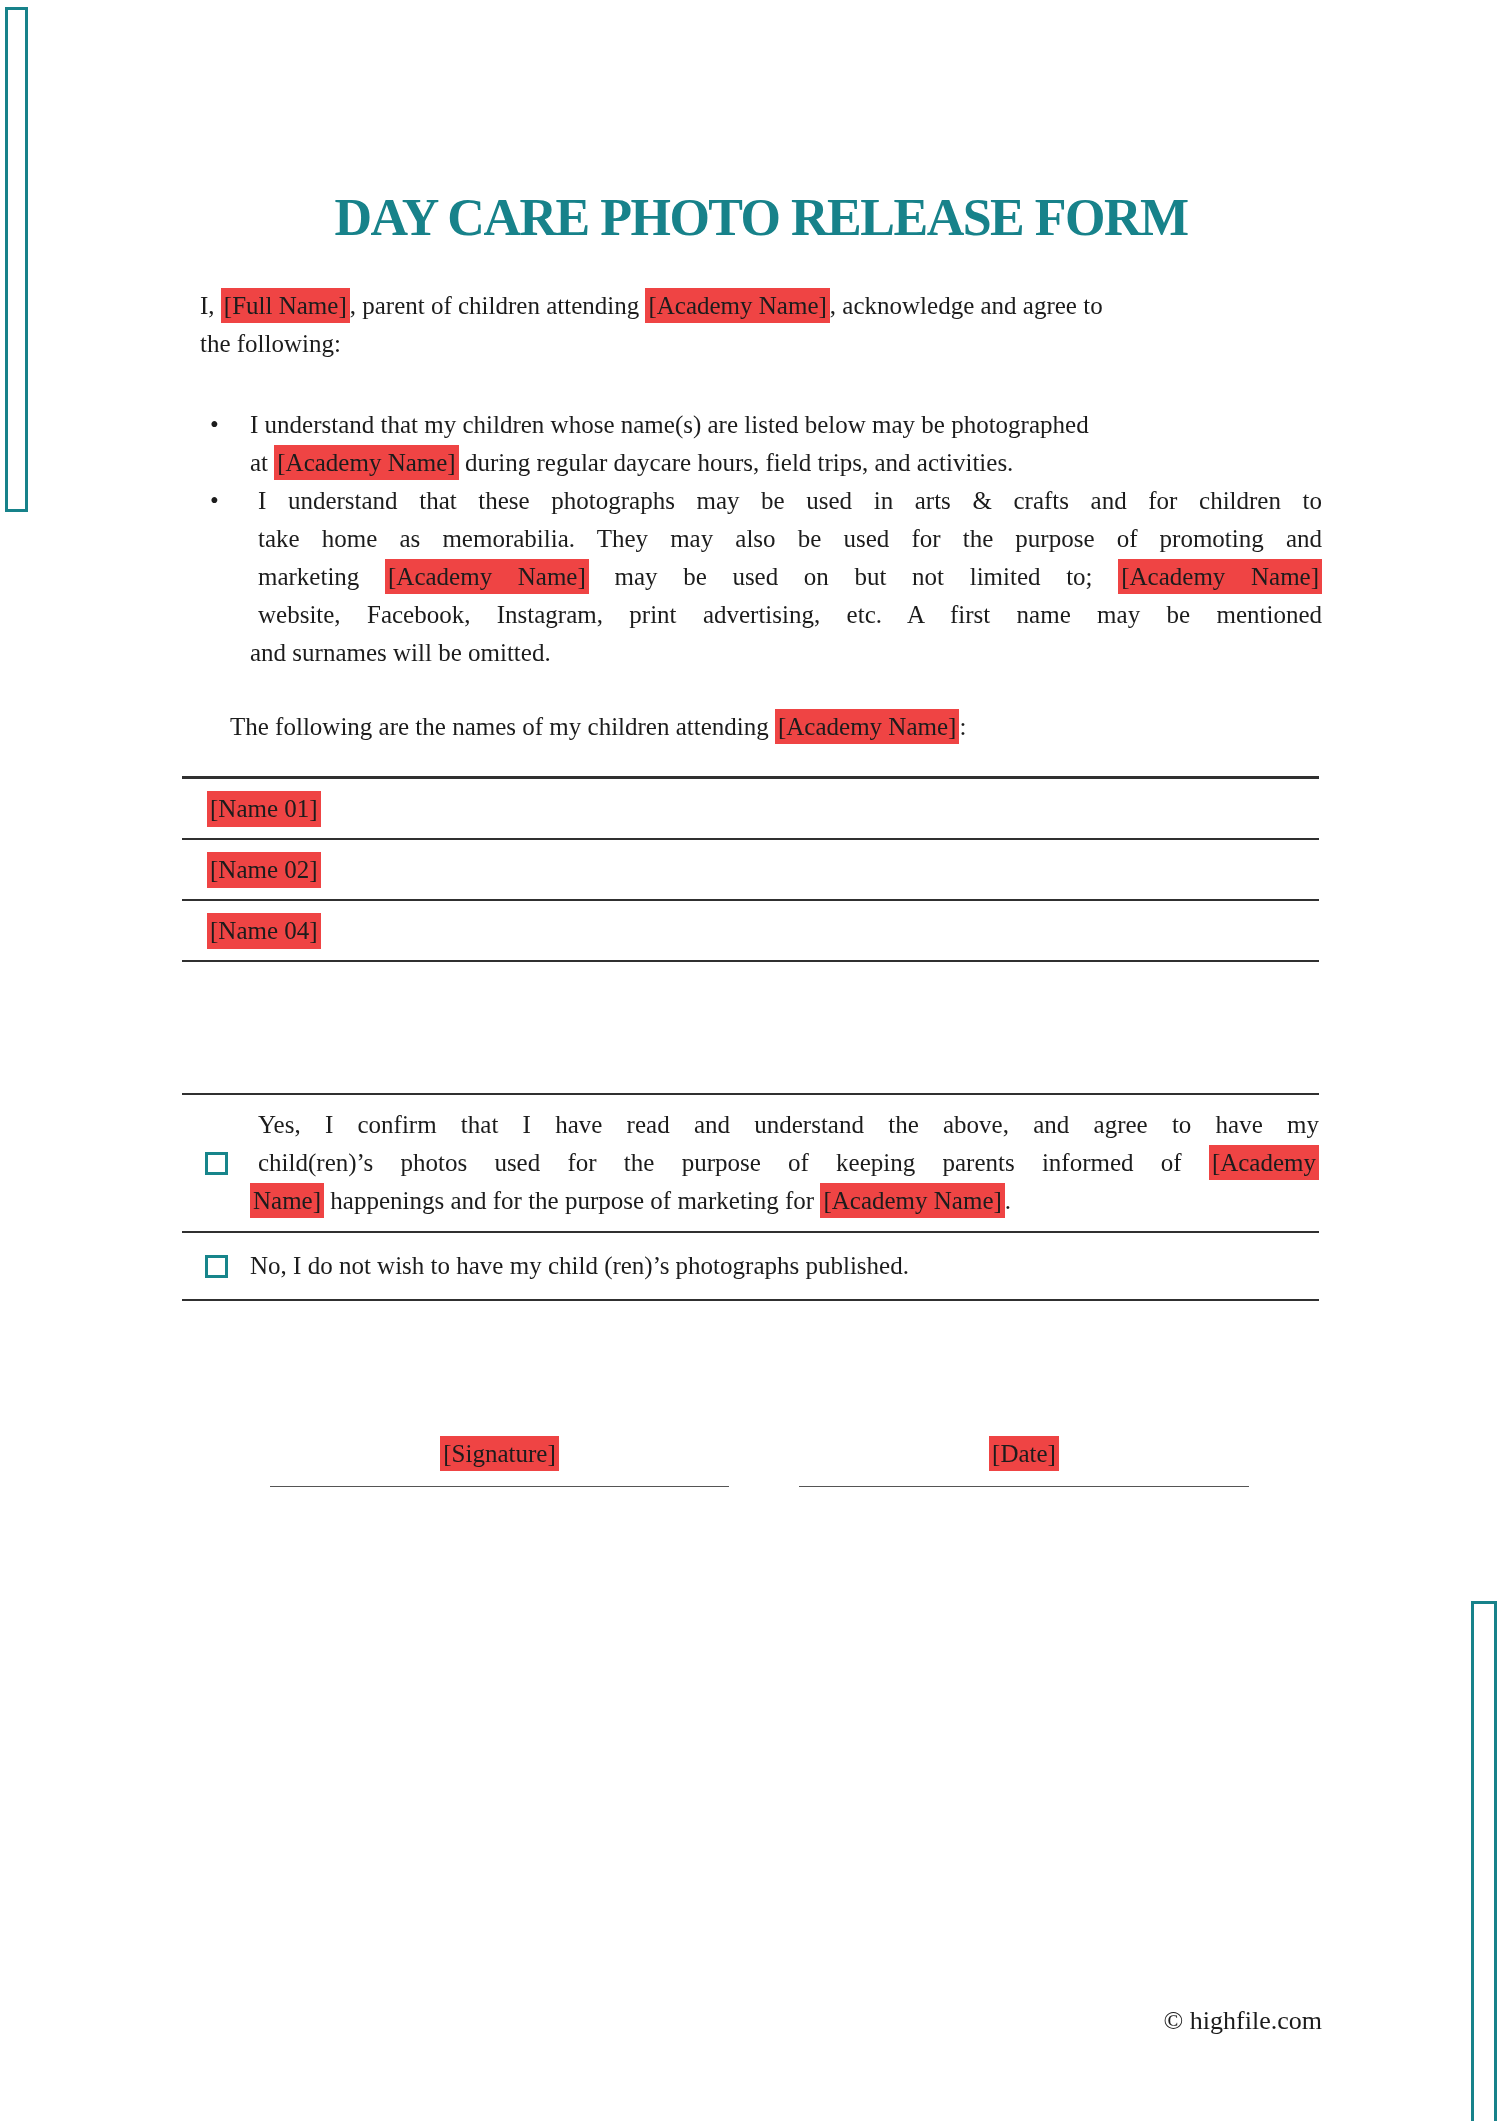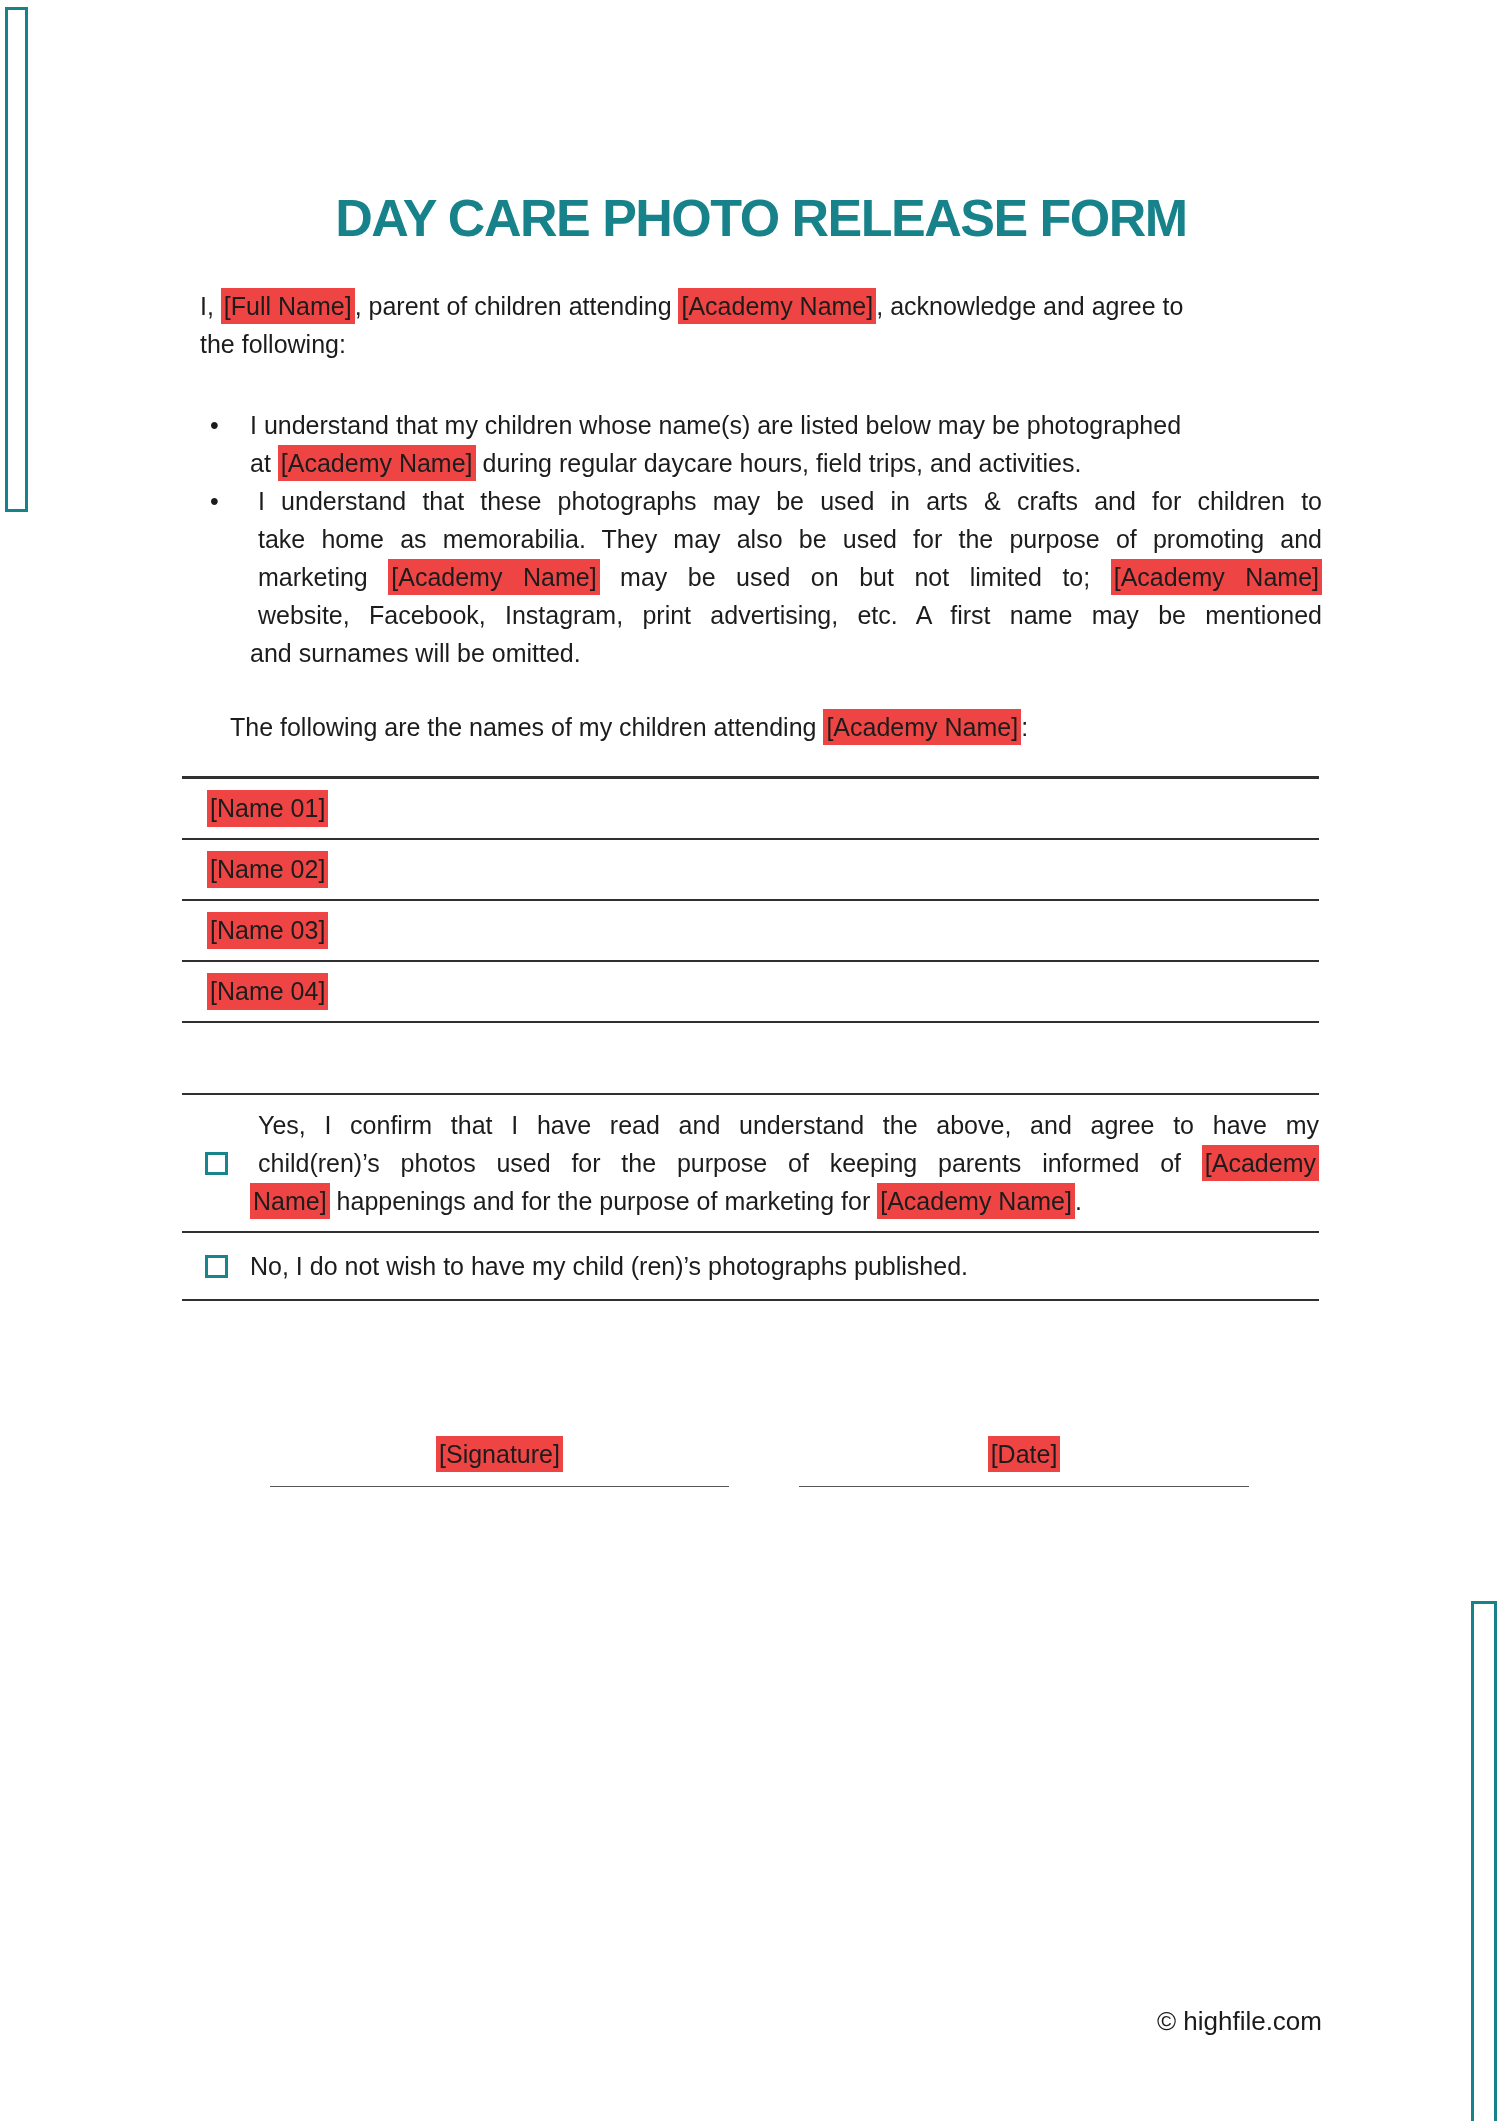--- a/index.html
+++ b/index.html
@@ -2,21 +2,21 @@
 <html><head>
 <meta charset="utf-8">
 <style>
   * { margin:0; padding:0; box-sizing:border-box; }
   html,body { background:#ffffff; }
   .page {
     position:relative;
     width:1500px; height:2121px;
     background:#ffffff;
     overflow:hidden;
-    font-family:Liberation Sans, sans-serif;
+    font-family:Liberation Serif, serif;
     color:#1c1c1c;
   }
   
   .accent-bar { position:absolute; border:3px solid #17828a; background:#ffffff; }
   .accent-left  { left:5px;  top:7px;    width:23px; height:505px; }
   .accent-right { left:1471px; top:1601px; width:26px; height:540px; }
 
   .title {
     position:absolute; left:200px; top:188px; width:1122px;
     text-align:center;
@@ -118,23 +118,20 @@
   <div class="names-intro copy"><span>The following are the names of my children attending </span><span class="hl">[Academy Name]</span><span>:</span></div>
 
   <div class="names-table">
     <div class="name-row">
         <span class="hl">[Name 01]</span>
       </div>
     <div class="name-row">
         <span class="hl">[Name 02]</span>
       </div>
     <div class="name-row">
-        <span class="hl">[Name 03]</span>
-      </div>
-    <div class="name-row">
         <span class="hl">[Name 04]</span>
       </div>
   </div>
 
   <div class="consent">
     <div class="consent-row yes">
       <div class="checkbox"></div>
       <div class="consent-text copy">
         <div class="line just"><span>Yes, I confirm that I have read and understand the above, and agree to have my</span></div>
         <div class="line just"><span>child(ren)’s photos used for the purpose of keeping parents informed of </span><span class="hl">[Academy</span></div>

